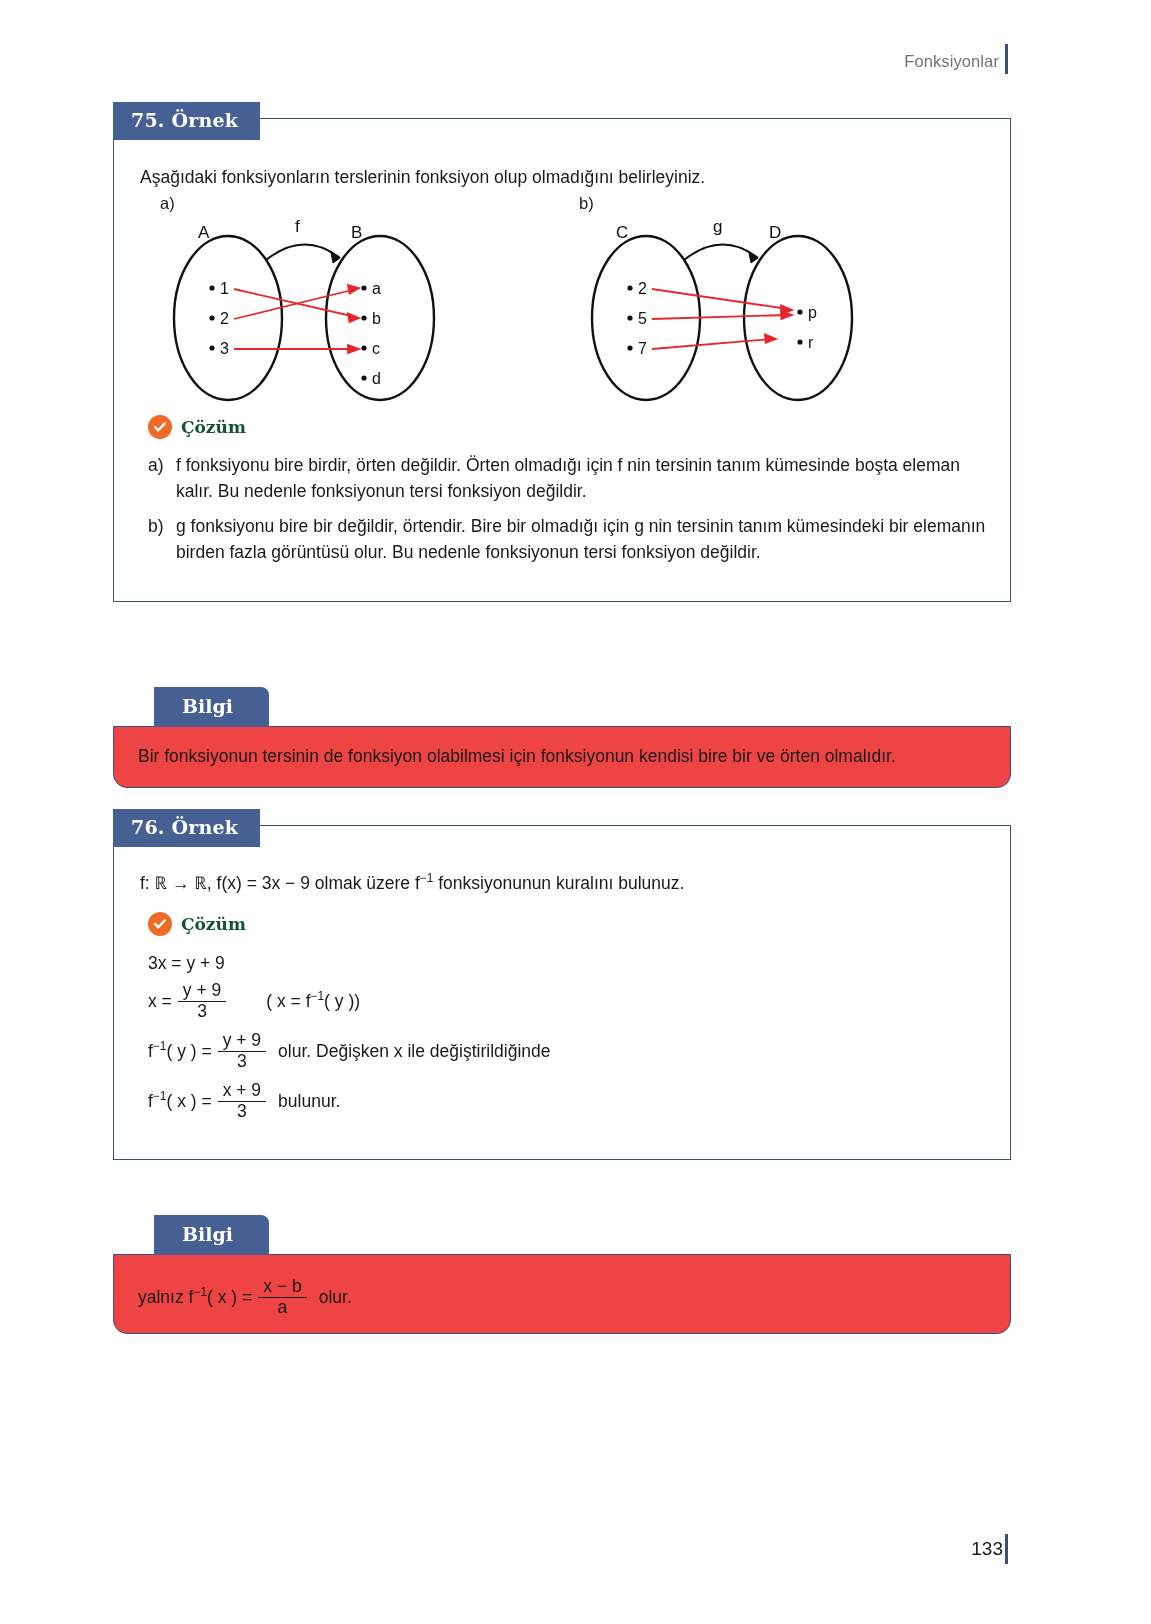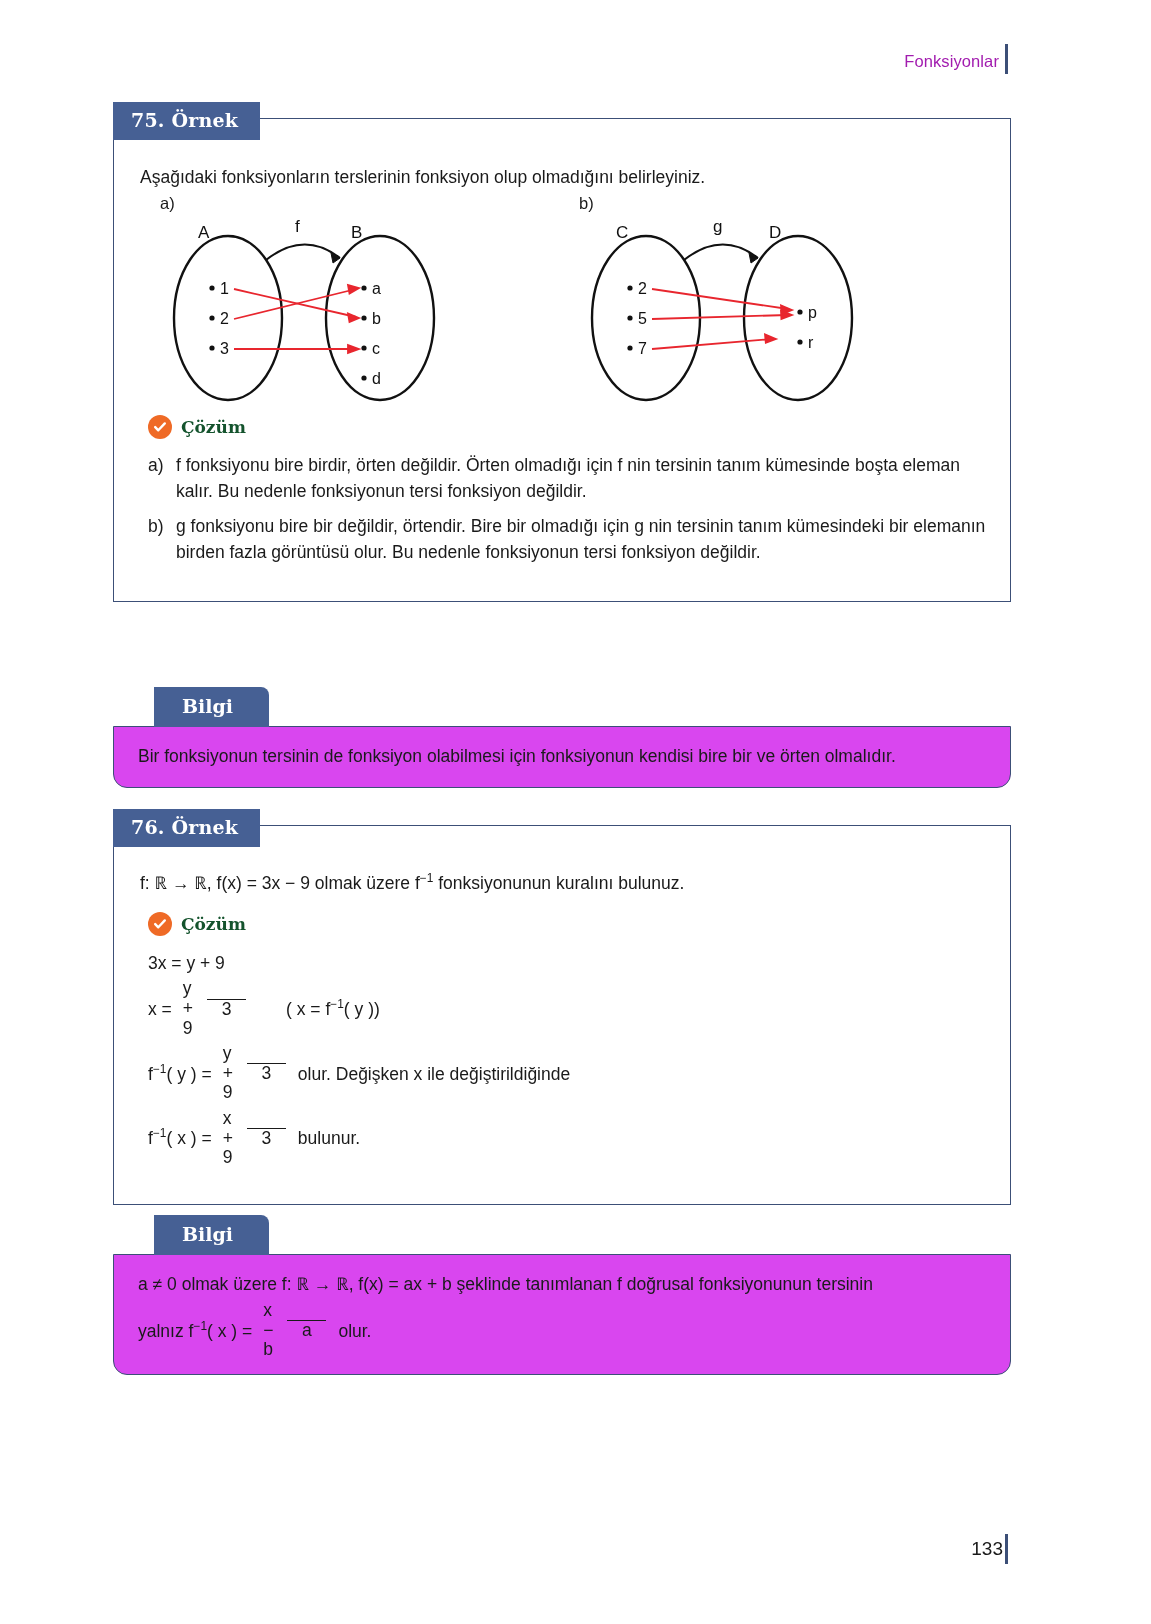--- a/index.html
+++ b/index.html
@@ -18,21 +18,21 @@
     position: absolute;
     top: 44px; left: 0; right: 0;
     height: 34px;
     display: flex;
     align-items: center;
     justify-content: flex-end;
     padding-right: 152px;
   }
   .header-title {
     font-size: 16.5px;
-    color: #a21caf;
+    color: #737373;
     letter-spacing: .1px;
   }
   .header-bar {
     position: absolute;
     top: 44px;
     right: 143px;
     width: 3px;
     height: 30px;
     background: #3c4f77;
   }
@@ -125,39 +125,40 @@
     line-height: 1;
     padding: 10px 36px 11px 28px;
     border-radius: 0 8px 0 0;
     z-index: 2;
   }
   .bilgi-body {
     position: relative;
     margin-top: -1px;
     border: 1px solid #3c4f77;
     border-radius: 0 0 14px 14px;
-    background: #d946ef;
+    background: #ef4444;
     padding: 16px 24px 18px 24px;
     font-size: 17.5px;
     line-height: 1.5;
     z-index: 1;
   }
 
   
   .math-line {
     font-size: 17.5px;
     line-height: 1.5;
     margin: 0 0 3px 12px;
     display: flex;
     align-items: center;
     flex-wrap: wrap;
   }
   .math-line.tall { margin-bottom: 6px; min-height: 44px; }
   .frac {
     display: inline-flex;
+    flex-direction: column;
     align-items: center;
     vertical-align: middle;
     margin: 0 6px;
     line-height: 1.12;
   }
   .frac .num { padding: 0 5px; }
   .frac .den {
     padding: 0 5px;
     border-top: 1.3px solid #1a1a1a;
     width: 100%;
@@ -353,21 +354,20 @@
       </span>
       <span style="margin-left:6px;">bulunur.</span>
     </div>
   </div>
 </div>
 
 <div class="content" style="top:1215px;">
   <div class="bilgi-wrap">
     <div class="bilgi-tab">Bilgi</div>
     <div class="bilgi-body" style="padding:16px 24px 14px 24px;">
-      <div>a ≠ 0 olmak üzere f: ℝ → ℝ, f(x) = ax + b şeklinde tanımlanan f doğrusal fonksiyonunun tersinin</div>
       <div class="math-line tall" style="margin-left:0; margin-top:4px; margin-bottom:0;">
         <span class="nowrap"><span>yalnız  f</span><sup>−1</sup><span>( x ) =</span></span>
         <span class="frac">
           <span class="num">x − b</span>
           <span class="den">a</span>
         </span>
         <span style="margin-left:6px;">olur.</span>
       </div>
     </div>
   </div>

